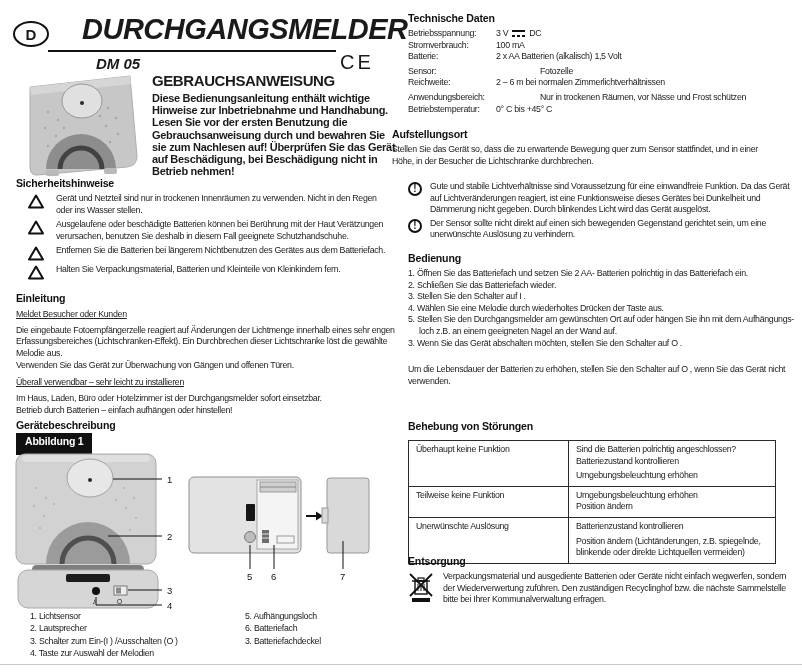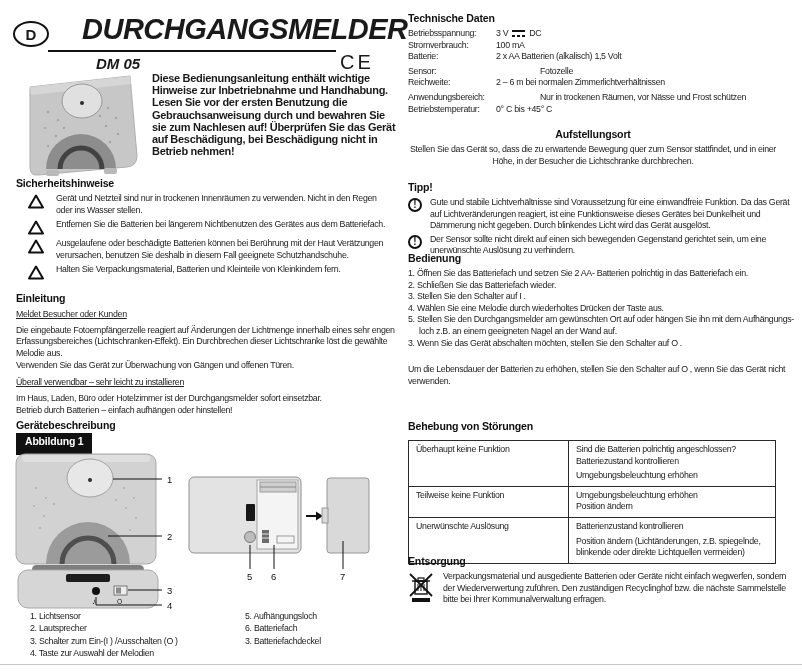--- a/index.html
+++ b/index.html
@@ -47,21 +47,21 @@
   
   .tech { position:absolute; left:408px; top:12px; width:386px; }
   .trow { display:flex; }
   .trow .tl { flex:0 0 88px; }
   .trow.group-gap { margin-top:3px;gap:44px; }
   .dc-sym { display:inline-block; width:13px; height:7px; margin:0 4px -1px 4px;
             border-top:2px solid #111;
             background-image:repeating-linear-gradient(90deg,#111 0 3px,transparent 3px 5px);
             background-size:100% 2px; background-position:left bottom; background-repeat:no-repeat; }
 
-  .placement { position:absolute; left:400px; top:128px; width:386px;text-align:center; }
+  .placement { position:absolute; left:392px; top:128px; width:386px; }
   .tip { position:absolute; left:408px; top:181px; width:388px; }
   .tip-item { display:flex; margin-bottom:2px; }
   .tip-icon { flex:0 0 14px; height:14px; border:2px solid #111; border-radius:50%; margin:1px 8px 0 0;
               display:flex; align-items:center; justify-content:center; font-weight:bold; font-size:10px; line-height:10px; }
   .operation { position:absolute; left:408px; top:252px; width:388px; }
   .operation .step { padding-left:11px; text-indent:-11px; }
   .operation .note { margin-top:15px; }
 
   .trouble { position:absolute; left:408px; top:420px; width:370px; }
   .trouble table { border-collapse:collapse; width:368px; margin-top:8px; }
@@ -110,42 +110,43 @@
       <ellipse cx="64" cy="31" rx="20" ry="17" fill="#e0e0e0" stroke="#979797"></ellipse>
       <circle cx="64" cy="33" r="2" fill="#2b2b2b"></circle>
       <path d="M28 99 A 35 35 0 0 1 98 99 Z" fill="#8d8d8d"></path>
       <path d="M42 99 A 21 21 0 0 1 84 99" stroke="#424242" stroke-width="5" fill="none"></path>
       <rect x="28" y="100" width="13" height="6" rx="2" fill="#b9b9b9"></rect>
       <rect x="86" y="98" width="13" height="6" rx="2" fill="#b9b9b9"></rect>
     </svg>
   </div>
 
   <div class="usage">
+    <div class="u-h">GEBRAUCHSANWEISUNG</div>
     <div class="u-b">Diese Bedienungsanleitung enthält wichtige Hinweise zur Inbetriebnahme und Handhabung. Lesen Sie vor der ersten Benutzung die Gebrauchsanweisung durch und bewahren Sie sie zum Nachlesen auf! Überprüfen Sie das Gerät auf Beschädigung, bei Beschädigung nicht in Betrieb nehmen!</div>
   </div>
 
   <div class="safety">
     <div class="sec-h">Sicherheitshinweise</div>
     <div class="s-item">
       <svg class="s-icon" width="16" height="15" viewBox="0 0 16 15">
           <polygon points="8,1.5 15,13.5 1,13.5" fill="none" stroke="#111" stroke-width="2" stroke-linejoin="round"></polygon>
         </svg>
       <div class="txt s-text">Gerät und Netzteil sind nur in trockenen Innenräumen zu verwenden. Nicht in den Regen oder ins Wasser stellen.</div>
     </div>
     <div class="s-item">
       <svg class="s-icon" width="16" height="15" viewBox="0 0 16 15">
           <polygon points="8,1.5 15,13.5 1,13.5" fill="none" stroke="#111" stroke-width="2" stroke-linejoin="round"></polygon>
         </svg>
-      <div class="txt s-text">Entfernen Sie die Batterien bei längerem Nichtbenutzen des Gerätes aus dem Batteriefach.</div>
+      <div class="txt s-text">Ausgelaufene oder beschädigte Batterien können bei Berührung mit der Haut Verätzungen verursachen, benutzen Sie deshalb in diesem Fall geeignete Schutzhandschuhe.</div>
     </div>
     <div class="s-item">
       <svg class="s-icon" width="16" height="15" viewBox="0 0 16 15">
           <polygon points="8,1.5 15,13.5 1,13.5" fill="none" stroke="#111" stroke-width="2" stroke-linejoin="round"></polygon>
         </svg>
-      <div class="txt s-text">Ausgelaufene oder beschädigte Batterien können bei Berührung mit der Haut Verätzungen verursachen, benutzen Sie deshalb in diesem Fall geeignete Schutzhandschuhe.</div>
+      <div class="txt s-text">Entfernen Sie die Batterien bei längerem Nichtbenutzen des Gerätes aus dem Batteriefach.</div>
     </div>
     <div class="s-item">
       <svg class="s-icon" width="16" height="15" viewBox="0 0 16 15">
           <polygon points="8,1.5 15,13.5 1,13.5" fill="none" stroke="#111" stroke-width="2" stroke-linejoin="round"></polygon>
         </svg>
       <div class="txt s-text">Halten Sie Verpackungsmaterial, Batterien und Kleinteile von Kleinkindern fern.</div>
     </div>
   </div>
 
   <div class="intro">
@@ -284,21 +285,20 @@
       <span>0° C bis +45° C</span>
     </div>
   </div>
 
   <div class="placement">
     <div class="sec-h">Aufstellungsort</div>
     <div class="txt">Stellen Sie das Gerät so, dass die zu erwartende Bewegung quer zum Sensor stattfindet, und in einer Höhe, in der Besucher die Lichtschranke durchbrechen.</div>
   </div>
 
   <div class="tip">
-    <div class="sec-h">Tipp!</div>
     <div class="tip-item">
       <span class="tip-icon">!</span>
       <span class="txt">Gute und stabile Lichtverhältnisse sind Voraussetzung für eine einwandfreie Funktion. Da das Gerät auf Lichtveränderungen reagiert, ist eine Funktionsweise dieses Gerätes bei Dunkelheit und Dämmerung nicht gegeben. Durch blinkendes Licht wird das Gerät ausgelöst.</span>
     </div>
     <div class="tip-item">
       <span class="tip-icon">!</span>
       <span class="txt">Der Sensor sollte nicht direkt auf einen sich bewegenden Gegenstand gerichtet sein, um eine unerwünschte Auslösung zu verhindern.</span>
     </div>
   </div>
 

